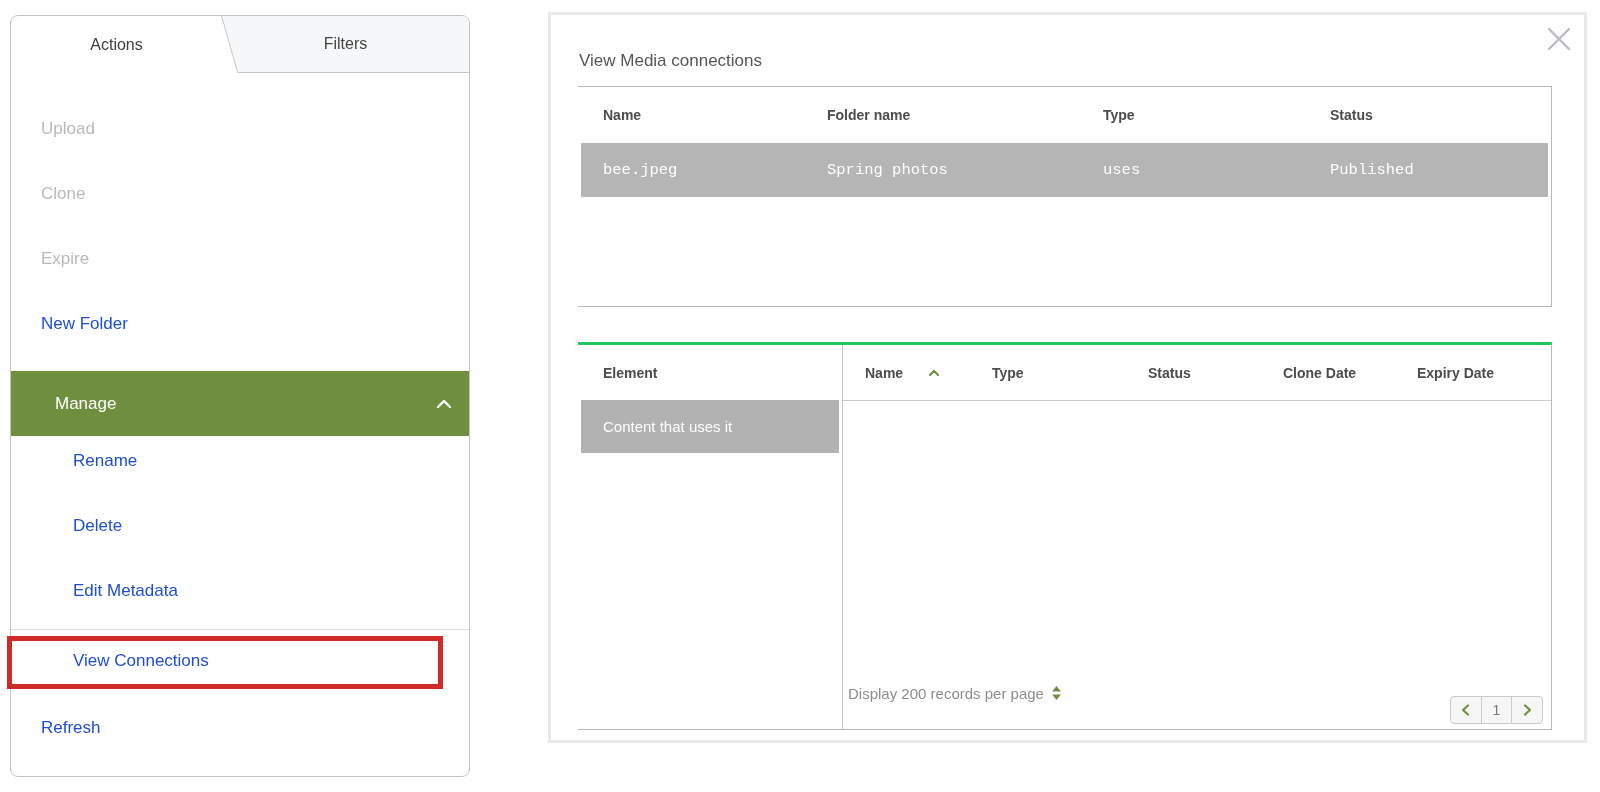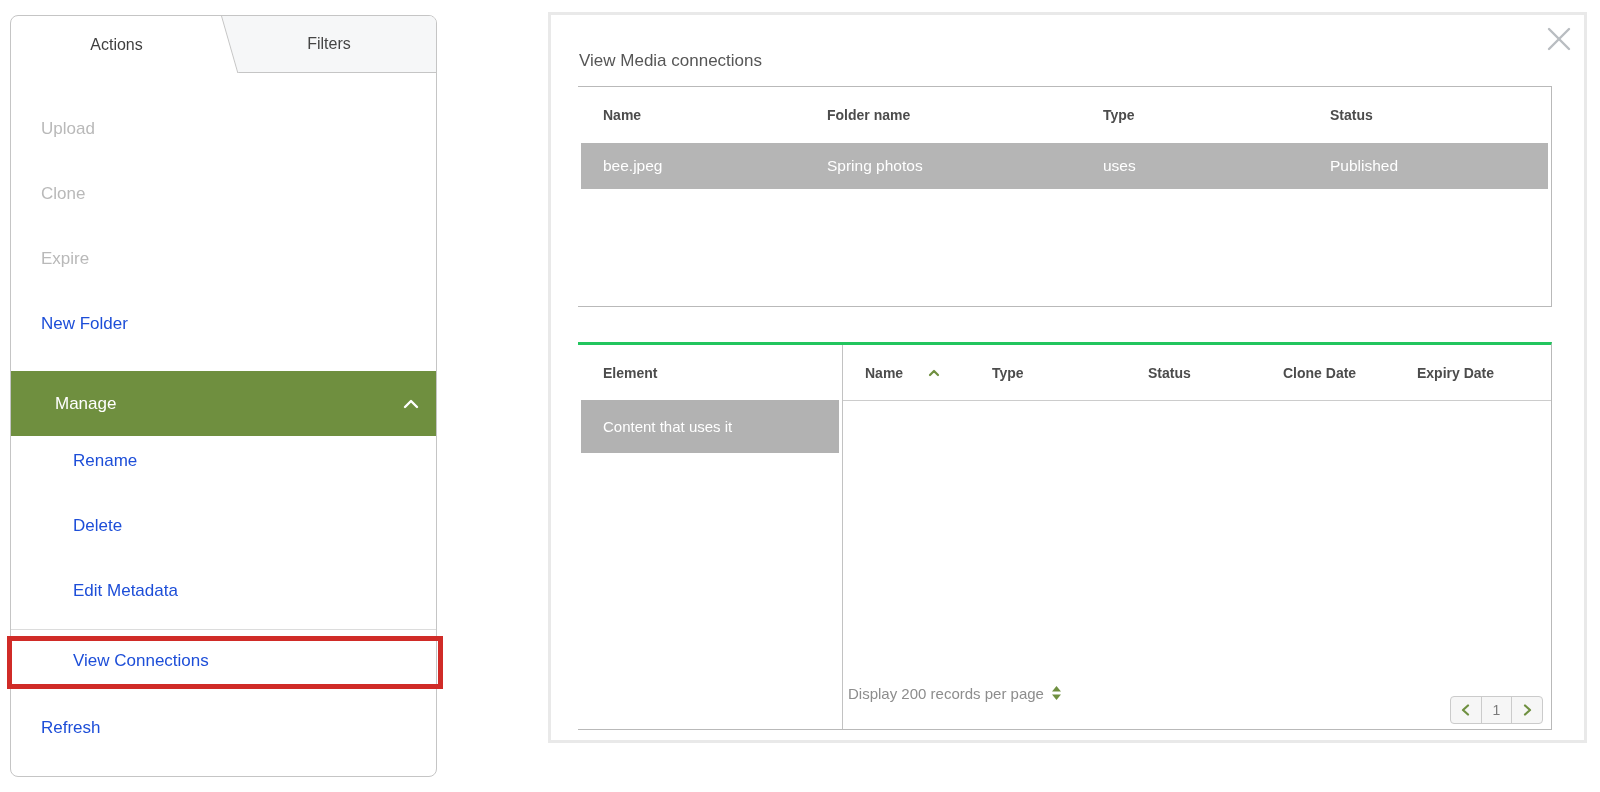--- a/index.html
+++ b/index.html
@@ -1,20 +1,20 @@
 <!DOCTYPE html>
 <html><head>
 <meta charset="utf-8">
 <style>
   * { margin:0; padding:0; box-sizing:border-box; }
   html,body { width:1600px; height:792px; background:#ffffff;
               font-family:"Liberation Sans", sans-serif; position:relative; overflow:hidden; }
 
   
-  .panel { position:absolute; left:10px; top:15px; width:427px; height:762px;
+  .panel { position:absolute; left:10px; top:15px; width:460px; height:762px;
            background:#fff; border:1px solid #c5c5c5; border-radius:8px; }
   .tab-actions { position:absolute; left:0; top:0; width:211px; height:57px;
                  display:flex; align-items:center; justify-content:center;
                  font-size:16px; color:#3f3f3f; }
   .tab-filters { position:absolute; left:211px; top:0; right:0; height:57px;
                  background:#f6f7f8; border-bottom:1px solid #c5c5c5;
                  border-top-right-radius:7px; }
   .tab-filters .flabel { position:absolute; left:0; right:0; top:0; bottom:0;
                  display:flex; align-items:center; justify-content:center;
                  font-size:16px; color:#454545; z-index:2; }
@@ -39,22 +39,22 @@
   .modal { position:absolute; left:548px; top:12px; width:1039px; height:731px;
            border:3px solid #e9e9e9; background:#fff; }
   .modal-title { position:absolute; left:28px; top:36px; font-size:17px; color:#565656; }
   .close-btn { position:absolute; left:992px; top:8px; width:32px; height:32px; cursor:pointer; }
 
   .t1 { position:absolute; left:27px; top:71px; width:974px; height:221px;
         border-top:1px solid #b9b9b9; border-right:1px solid #b9b9b9;
         border-bottom:1px solid #b9b9b9; background:#fff; }
   .th { position:absolute; top:0; height:55px; display:flex; align-items:center;
         font-size:14px; font-weight:700; color:#4c4c4c; }
-  .t1-row { position:absolute; left:3px; right:3px; top:56px; height:46px;
-            background:#b5b5b5; cursor:pointer; }
+  .t1-row { position:absolute; left:3px; right:3px; top:56px; height:54px;
+            background:#b5b5b5; cursor:pointer;font-family:Liberation Mono, monospace; }
   .cell { position:absolute; top:0; height:100%; display:flex; align-items:center;
           font-size:15.5px; color:#ffffff; }
 
   .t2 { position:absolute; left:27px; top:327px; width:974px; height:388px;
         border-top:3px solid #22c55e; border-right:1px solid #b9b9b9;
         border-bottom:1px solid #b9b9b9; background:#fff; }
   .t2-divider { position:absolute; left:264px; top:0; bottom:0; width:1px; background:#c2c2c2; }
   .t2-underline { position:absolute; left:265px; right:0; top:55px; height:1px; background:#cccccc; }
   .t2-selected { position:absolute; left:3px; width:258px; top:55px; height:53px;
                  background:#b2b2b2; display:flex; align-items:center; padding-left:22px;

